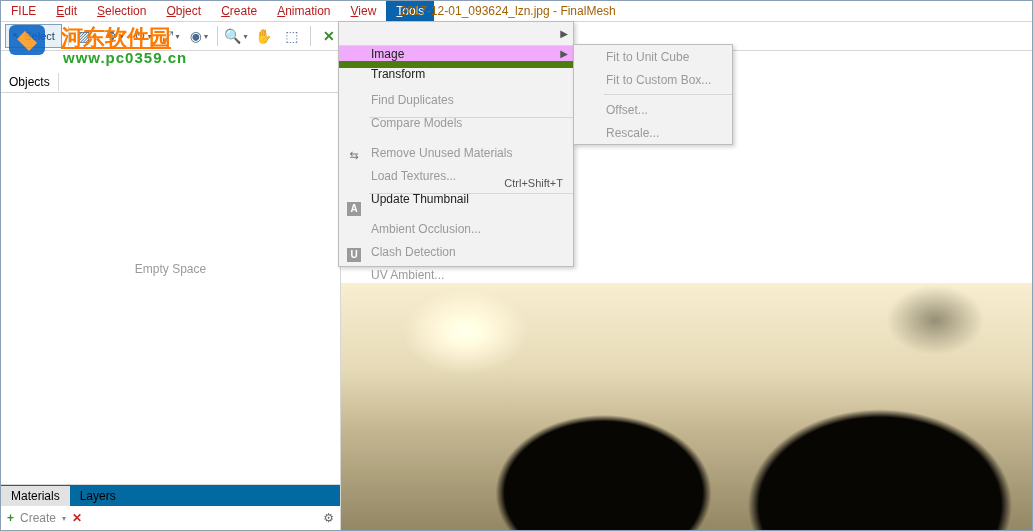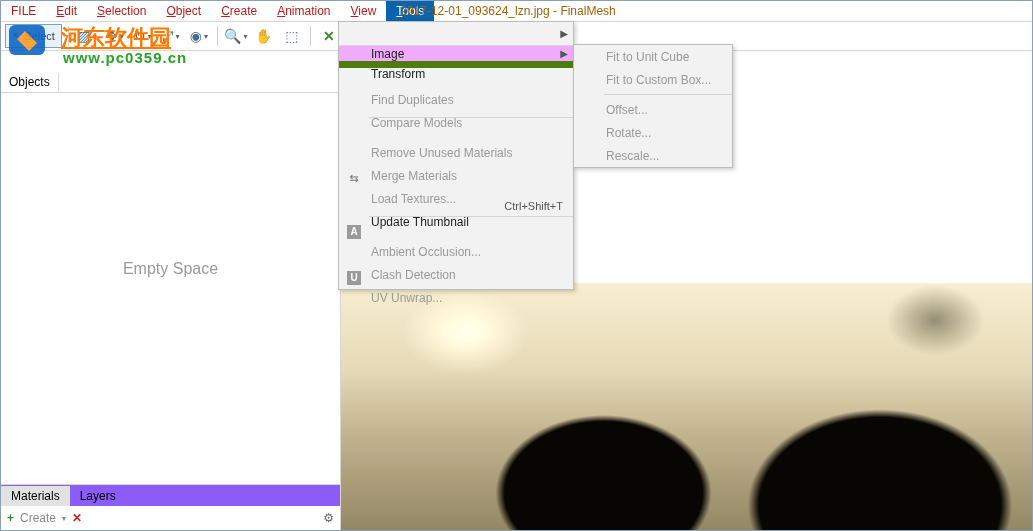--- a/index.html
+++ b/index.html
@@ -18,22 +18,22 @@
   .tsep { width: 1px; height: 20px; background: #d0d0d0; margin: 0 2px; }
   .dd::after { content: "▾"; font-size: 8px; margin-left: 2px; color: #666; }
   .green { color: #3a8a2a; font-weight: bold; }
 
   .body-row { display: flex; height: calc(100% - 50px); }
   .left-col { width: 340px; display: flex; flex-direction: column; border-right: 1px solid #d6d6d6; }
   .panel-tabs { height: 20px; display: flex; align-items: center; font-size: 12px; margin-top: 21px; }
   .panel-tabs .tab { padding: 2px 8px; background: #eaeaea; border-right: 1px solid #d6d6d6; }
   .panel-tabs .tab.active { background: #fff; }
   .panel-body { flex: 1; border-top: 1px solid #d6d6d6; position: relative; }
-  .empty { position: absolute; top: 45%; left: 50%; transform: translate(-50%, -50%); color: #9a9a9a; font-size: 16px; }
-  .panel-bottom-tabs { height: 22px; display: flex; align-items: center; font-size: 12px; border-top: 1px solid #d6d6d6; background: #8b5cf6; }
+  .empty { position: absolute; top: 45%; left: 50%; transform: translate(-50%, -50%); color: #9a9a9a; font-size: 12px; }
+  .panel-bottom-tabs { height: 22px; display: flex; align-items: center; font-size: 12px; border-top: 1px solid #d6d6d6; background: #0369a1; }
   .panel-bottom-tabs .btab { padding: 3px 10px; }
   .panel-bottom-tabs .btab.active { background: #e2e2e2; }
   .panel-bottom-tabs .rest { flex: 1; }
   .panel-footer { height: 24px; display: flex; align-items: center; font-size: 12px; padding: 0 6px; gap: 6px; color: #888; }
   .panel-footer .plus { color: #3a8a2a; font-weight: bold; }
   .panel-footer .x { color: #c62828; font-weight: bold; }
   .panel-footer .gear { margin-left: auto; color: #666; }
 
   .viewport { flex: 1; position: relative; background: #fff; }
   .image-area { position: absolute; left: 0; right: 0; bottom: 0; top: 232px; overflow: hidden; }
@@ -162,24 +162,20 @@
     <div class="row">
       <div class="icon-col"></div>
       <div class="label">Compare Models</div>
     </div>
     <div class="sep"></div>
     <div class="row">
       <div class="icon-col"></div>
       <div class="label">Remove Unused Materials</div>
     </div>
     <div class="row">
-      <div class="icon-col"></div>
-      <div class="label">Merge Materials</div>
-    </div>
-    <div class="row">
       <div class="icon-col">⇆</div>
       <div class="label">Load Textures...</div>
     </div>
     <div class="row">
       <div class="icon-col"></div>
       <div class="label enabled">Update Thumbnail</div>
       <div class="shortcut">Ctrl+Shift+T</div>
     </div>
     <div class="sep"></div>
     <div class="row">
@@ -189,40 +185,36 @@
       <div class="label">Ambient Occlusion...</div>
     </div>
     <div class="row">
       <div class="icon-col"></div>
       <div class="label">Clash Detection</div>
     </div>
     <div class="row">
       <div class="icon-col">
         <span style="display:inline-block;width:14px;height:14px;background:#9a9a9a;color:#fff;font-size:10px;line-height:14px;text-align:center;font-weight:bold">U</span>
       </div>
-      <div class="label">UV Unwrap...</div>
+      <div class="label">UV Ambient...</div>
     </div>
   </div>
 <div class="submenu">
     <div class="srow">
       <div class="sicon"></div>
       <div class="slabel">Fit to Unit Cube</div>
     </div>
     <div class="srow">
       <div class="sicon"></div>
       <div class="slabel">Fit to Custom Box...</div>
     </div>
     <div class="ssep"></div>
     <div class="srow">
       <div class="sicon"></div>
       <div class="slabel">Offset...</div>
-    </div>
-    <div class="srow">
-      <div class="sicon"></div>
-      <div class="slabel">Rotate...</div>
     </div>
     <div class="srow">
       <div class="sicon"></div>
       <div class="slabel">Rescale...</div>
     </div>
   </div>
 
 <div class="watermark-logo">
   <svg width="52" height="44">
     <rect x="4" y="6" width="36" height="30" rx="6" fill="#0a63c4"></rect>

